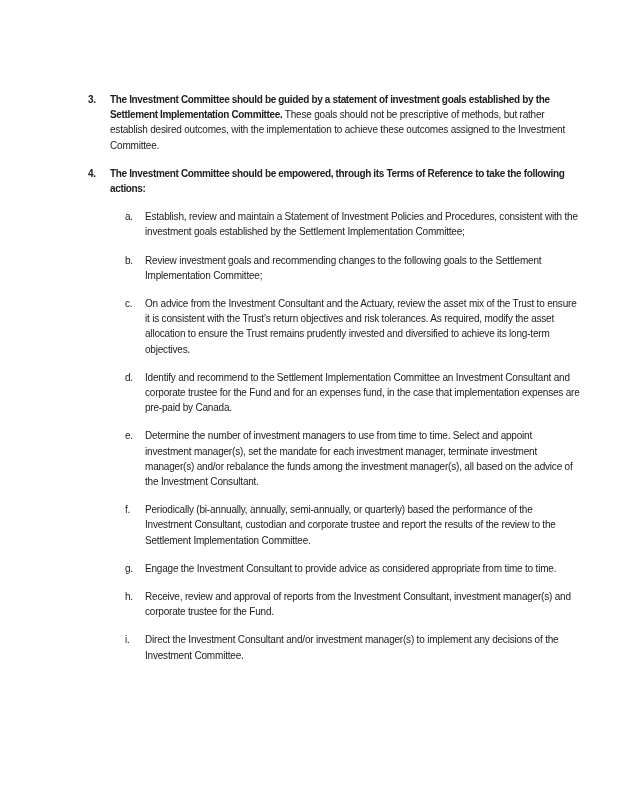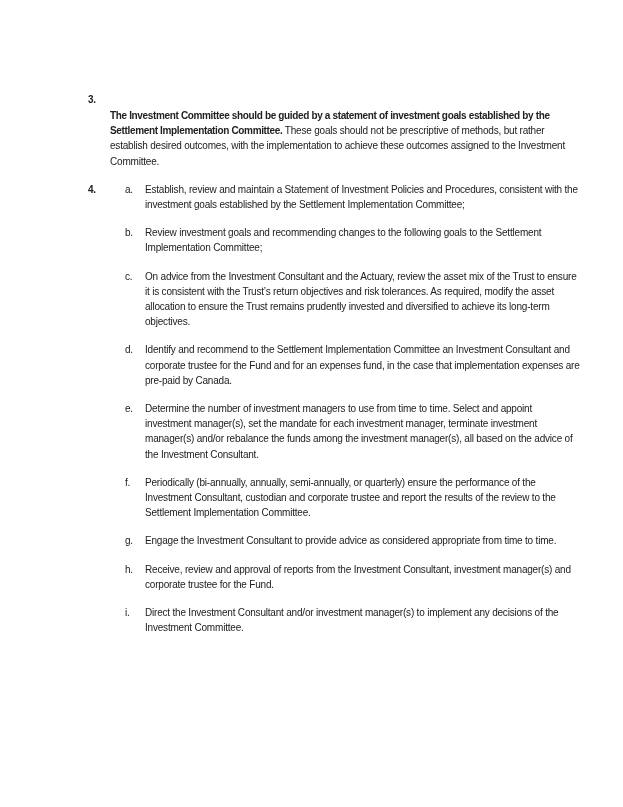--- a/index.html
+++ b/index.html
@@ -31,21 +31,21 @@
   }
   .item .num {
     flex: 0 0 22px;
     font-weight: 700;
   }
   .item .body {
     flex: 1;
     min-width: 0;
   }
   .para {
-    margin: 16px 0 13px 0;
+    margin: 0 0 13px 0;
   }
   .b {
     font-weight: 700;
     letter-spacing: -0.35px;
   }
   .sub {
     display: flex;
     align-items: flex-start;
     margin: 0 0 13px 15px;
   }
@@ -69,20 +69,21 @@
     <div class="item">
       <div class="num">3.</div>
       <div class="body">
         <p class="para"><span class="b">The Investment Committee should be guided by a statement of investment goals established by the Settlement Implementation Committee.</span> <span>These goals should not be prescriptive of methods, but rather establish desired outcomes, with the implementation to achieve these outcomes assigned to the Investment Committee.</span></p>
       </div>
     </div>
 
     <div class="item">
       <div class="num">4.</div>
       <div class="body">
+        <p class="para"><span class="b">The Investment Committee should be empowered, through its Terms of Reference to take the following actions:</span> <span></span></p>
 
         <div class="sub">
           <div class="letter">a.</div>
           <div class="text">Establish, review and maintain a Statement of Investment Policies and Procedures, consistent with the investment goals established by the Settlement Implementation Committee;</div>
         </div>
 
         <div class="sub">
           <div class="letter">b.</div>
           <div class="text">Review investment goals and recommending changes to the following goals to the Settlement Implementation Committee;</div>
         </div>
@@ -97,21 +98,21 @@
           <div class="text">Identify and recommend to the Settlement Implementation Committee an Investment Consultant and corporate trustee for the Fund and for an expenses fund, in the case that implementation expenses are pre-paid by Canada.</div>
         </div>
 
         <div class="sub">
           <div class="letter">e.</div>
           <div class="text">Determine the number of investment managers to use from time to time.  Select and appoint investment manager(s), set the mandate for each investment manager, terminate investment manager(s) and/or rebalance the funds among the investment manager(s), all based on the advice of the Investment Consultant.</div>
         </div>
 
         <div class="sub">
           <div class="letter">f.</div>
-          <div class="text">Periodically (bi-annually, annually, semi-annually, or quarterly) ensure the performance of the Investment Consultant, custodian and corporate trustee and report the results of the review to the Settlement Implementation Committee.</div>
+          <div class="text">Periodically (bi-annually, annually, semi-annually, or quarterly) based the performance of the Investment Consultant, custodian and corporate trustee and report the results of the review to the Settlement Implementation Committee.</div>
         </div>
 
         <div class="sub">
           <div class="letter">g.</div>
           <div class="text">Engage the Investment Consultant to provide advice as considered appropriate from time to time.</div>
         </div>
 
         <div class="sub">
           <div class="letter">h.</div>
           <div class="text">Receive, review and approval of reports from the Investment Consultant, investment manager(s) and corporate trustee for the Fund.</div>

